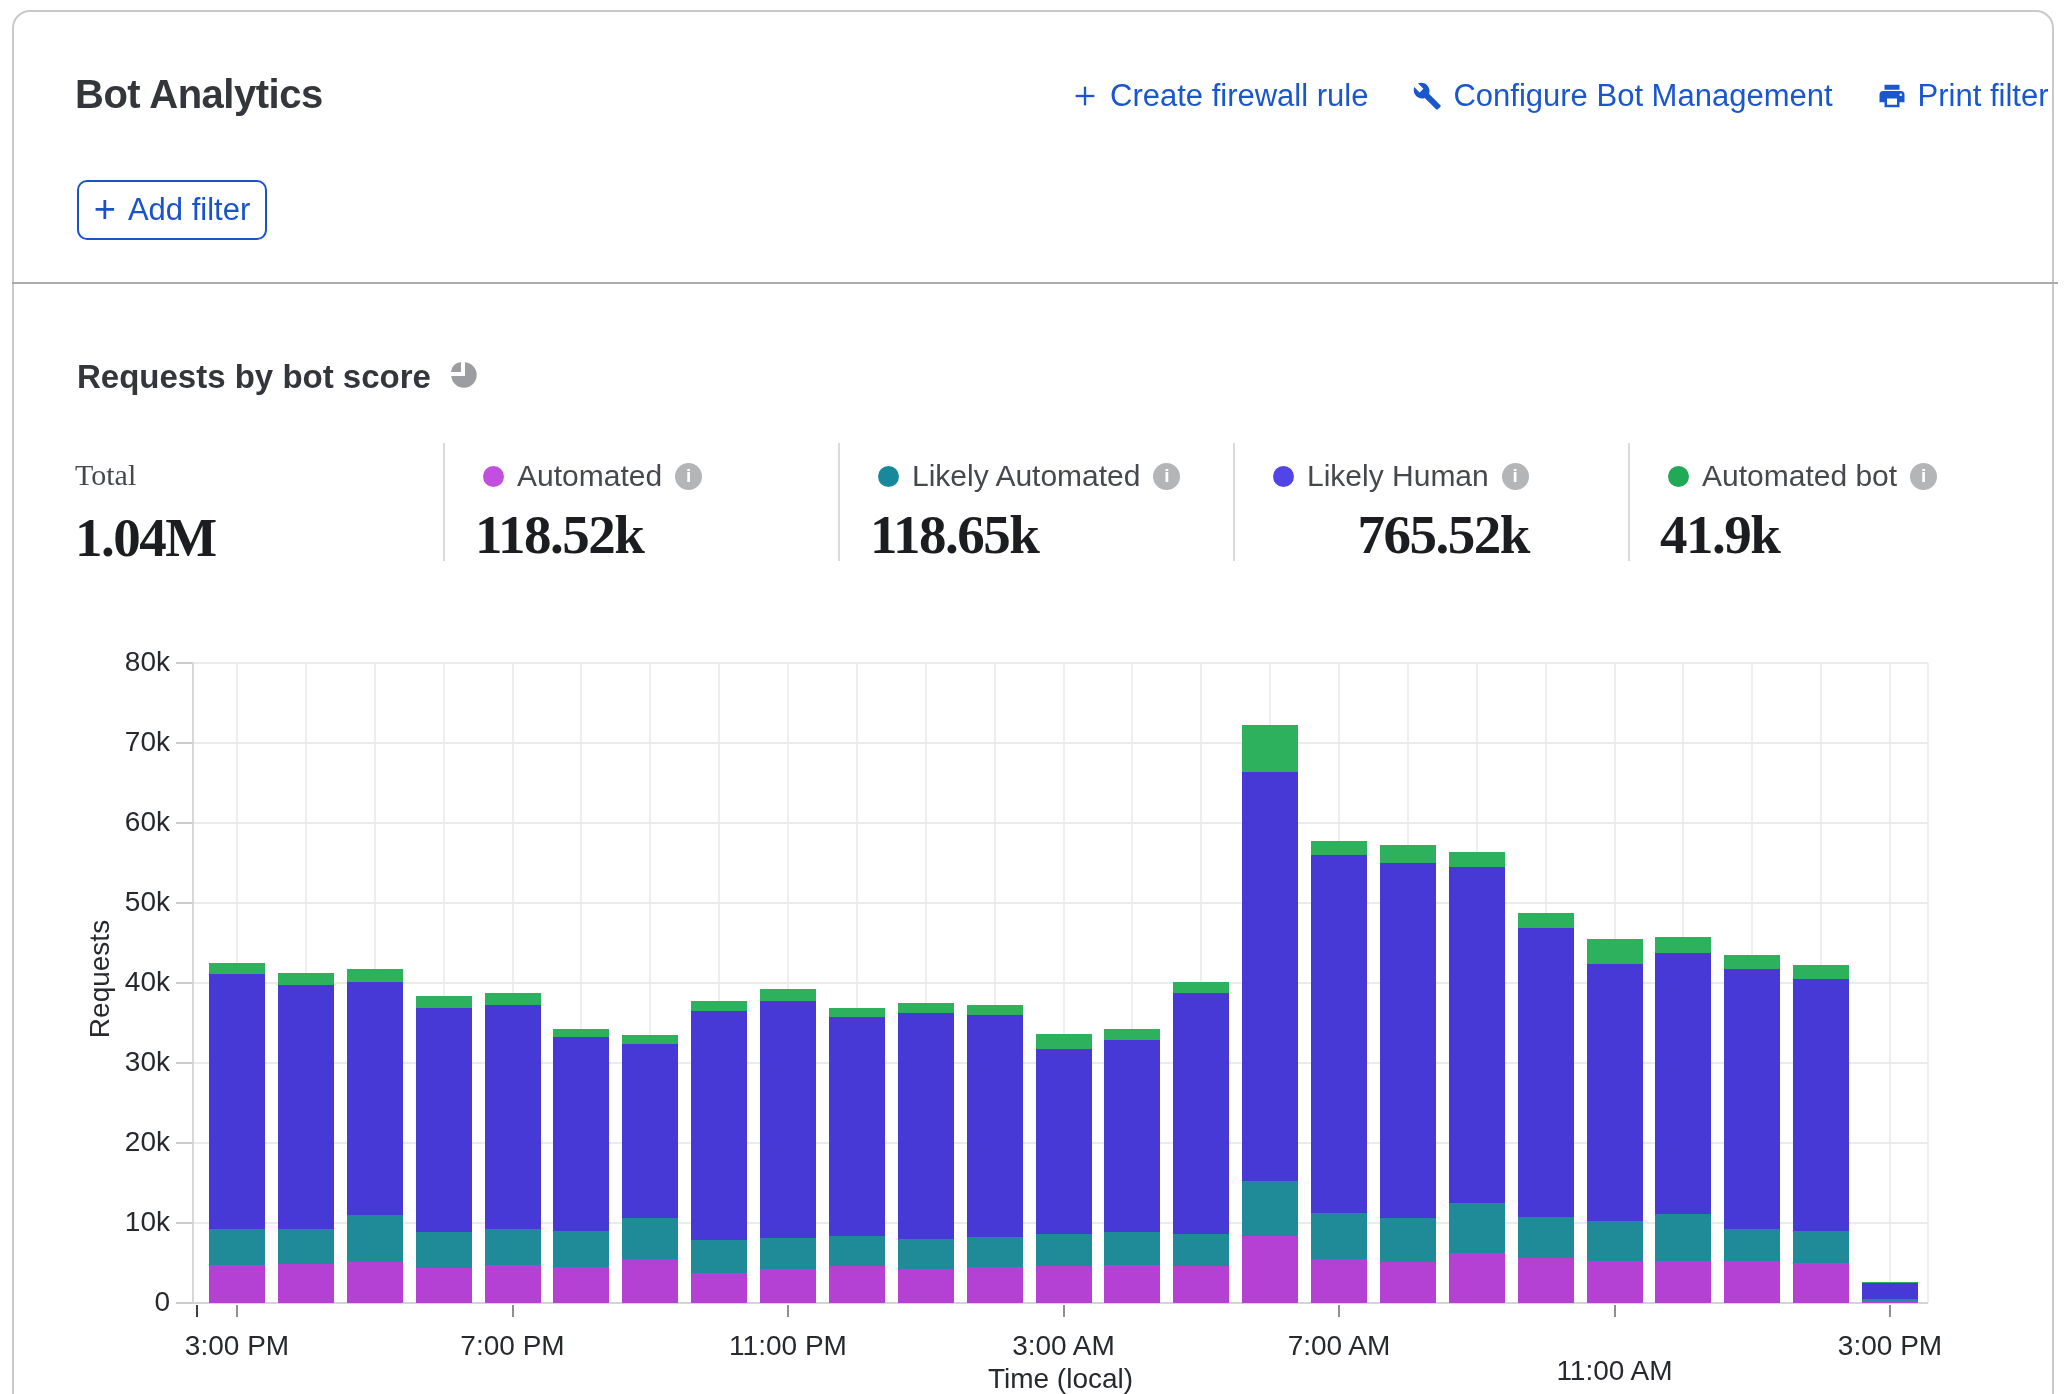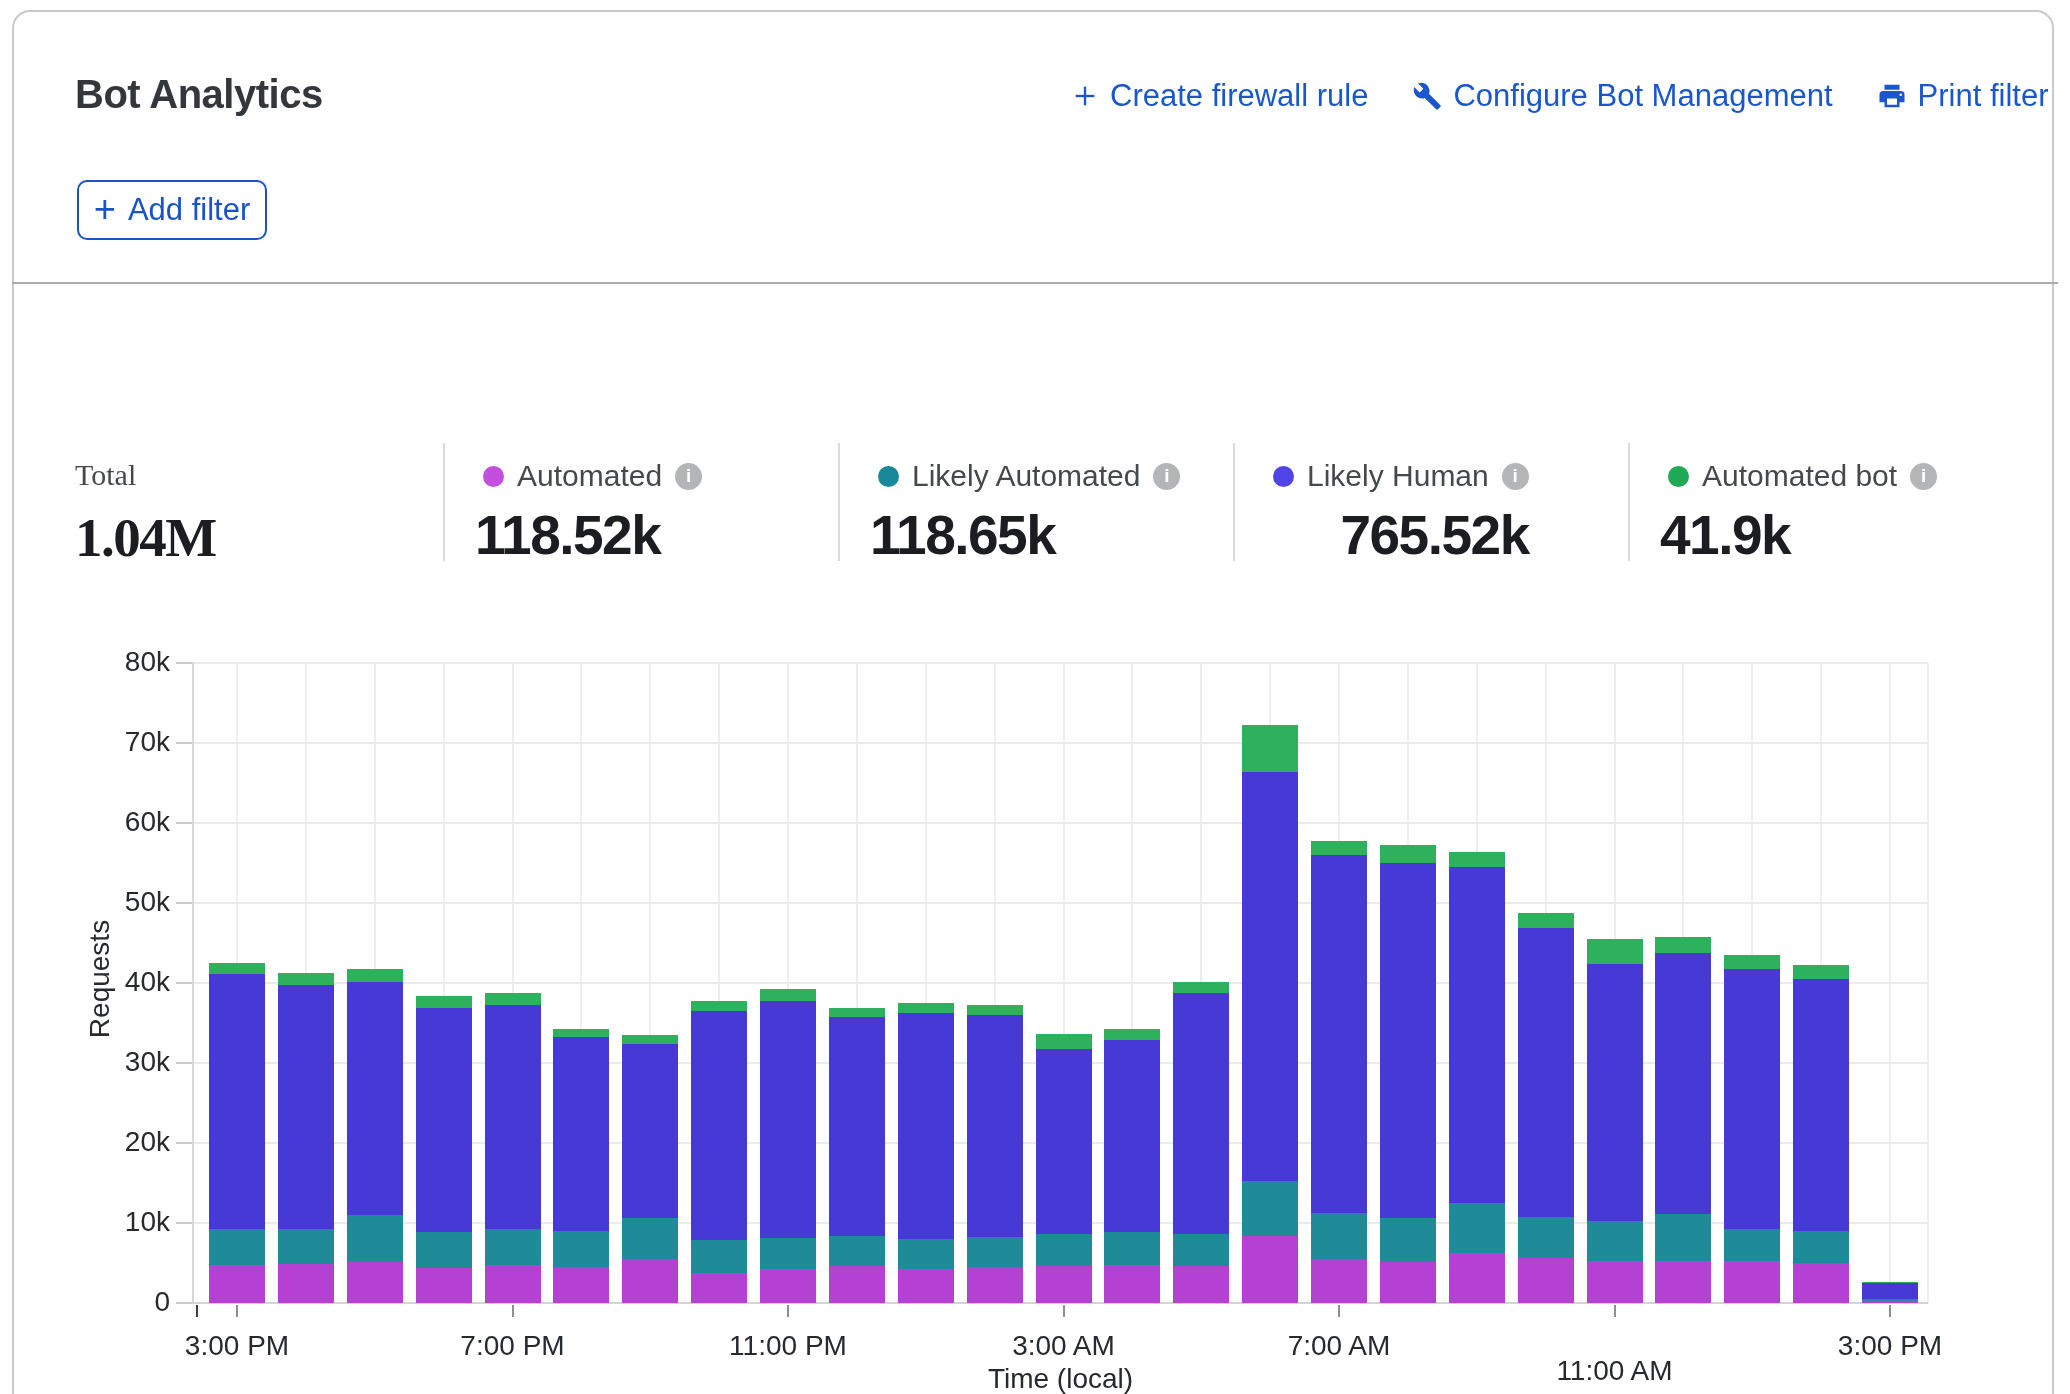--- a/index.html
+++ b/index.html
@@ -23,21 +23,21 @@
   .section-title{font-size:33px;font-weight:700;color:#33363b;}
   .pie-icon{color:#9b9da0;display:block;}
   .stat-total{position:absolute;left:75px;top:458px;font-family:Liberation Serif, serif;}
   .stat-label{font-size:30px;color:#45484d;}
   .stat-value{font-size:55px;font-weight:700;color:#1b1d20;letter-spacing:-1.5px;margin-top:14px;}
   .stat-block{position:absolute;top:443px;height:118px;border-left:2px solid #d9dbdd;padding-left:38px;box-sizing:border-box;}
   .stat-head{display:flex;align-items:center;gap:13px;margin-top:16px;}
   .dot{width:21px;height:21px;border-radius:50%;flex:0 0 auto;}
   .info-icon{width:27px;height:27px;border-radius:50%;background:#b3b5b7;color:#ffffff;font-size:19px;font-weight:700;
         display:flex;align-items:center;justify-content:center;cursor:pointer;font-style:normal;}
-  .stat-block .stat-value{margin-top:10px;margin-left:-8px;}
+  .stat-block .stat-value{margin-top:10px;margin-left:-8px;font-family:Liberation Serif, serif;}
   
   .vgrid{position:absolute;width:2px;background:#eceef0;}
   .hgrid{position:absolute;height:2px;background:#e9ebed;}
   .hgrid.base{background:#d2d4d6;}
   .yaxis-line{position:absolute;width:2px;background:#d6d8da;}
   .ytick{position:absolute;height:2px;width:17px;background:#c9cbcd;}
   .xtick{position:absolute;width:2px;height:12px;background:#8d8f91;}
   .xtick.corner{background:#3c3f42;}
   .ylab{position:absolute;width:110px;text-align:right;font-size:28px;color:#26292d;}
   .xlab{position:absolute;width:160px;text-align:center;font-size:28px;color:#26292d;}
@@ -81,20 +81,29 @@
   </div>
 
   <div class="btn-add-filter">
     <span class="plus">+</span>
     <span>Add filter</span>
   </div>
 
 
   <div class="hdr-divider"></div>
 
+  <div class="section-title-row">
+    <span class="section-title">Requests by bot score</span>
+    <span class="pie-icon">
+      <svg width="30" height="30" viewBox="0 0 24 24" fill="currentColor">
+        <path d="M12.8 1.8 A 10.2 10.2 0 1 1 1.8 12.8 L 12.8 12.8 Z"></path>
+        <path d="M9.6 1.6 A 8.6 8.6 0 0 0 1.6 9.6 L 9.6 9.6 Z"></path>
+      </svg>
+    </span>
+  </div>
 
   <div class="stat-total">
     <div class="stat-label">Total</div>
     <div class="stat-value">1.04M</div>
   </div>
 
   <div class="stat-block" style="left:443px;">
     <div class="stat-head">
       <span class="dot" style="background: rgb(194, 79, 221);"></span>
       <span class="stat-label">Automated</span>

